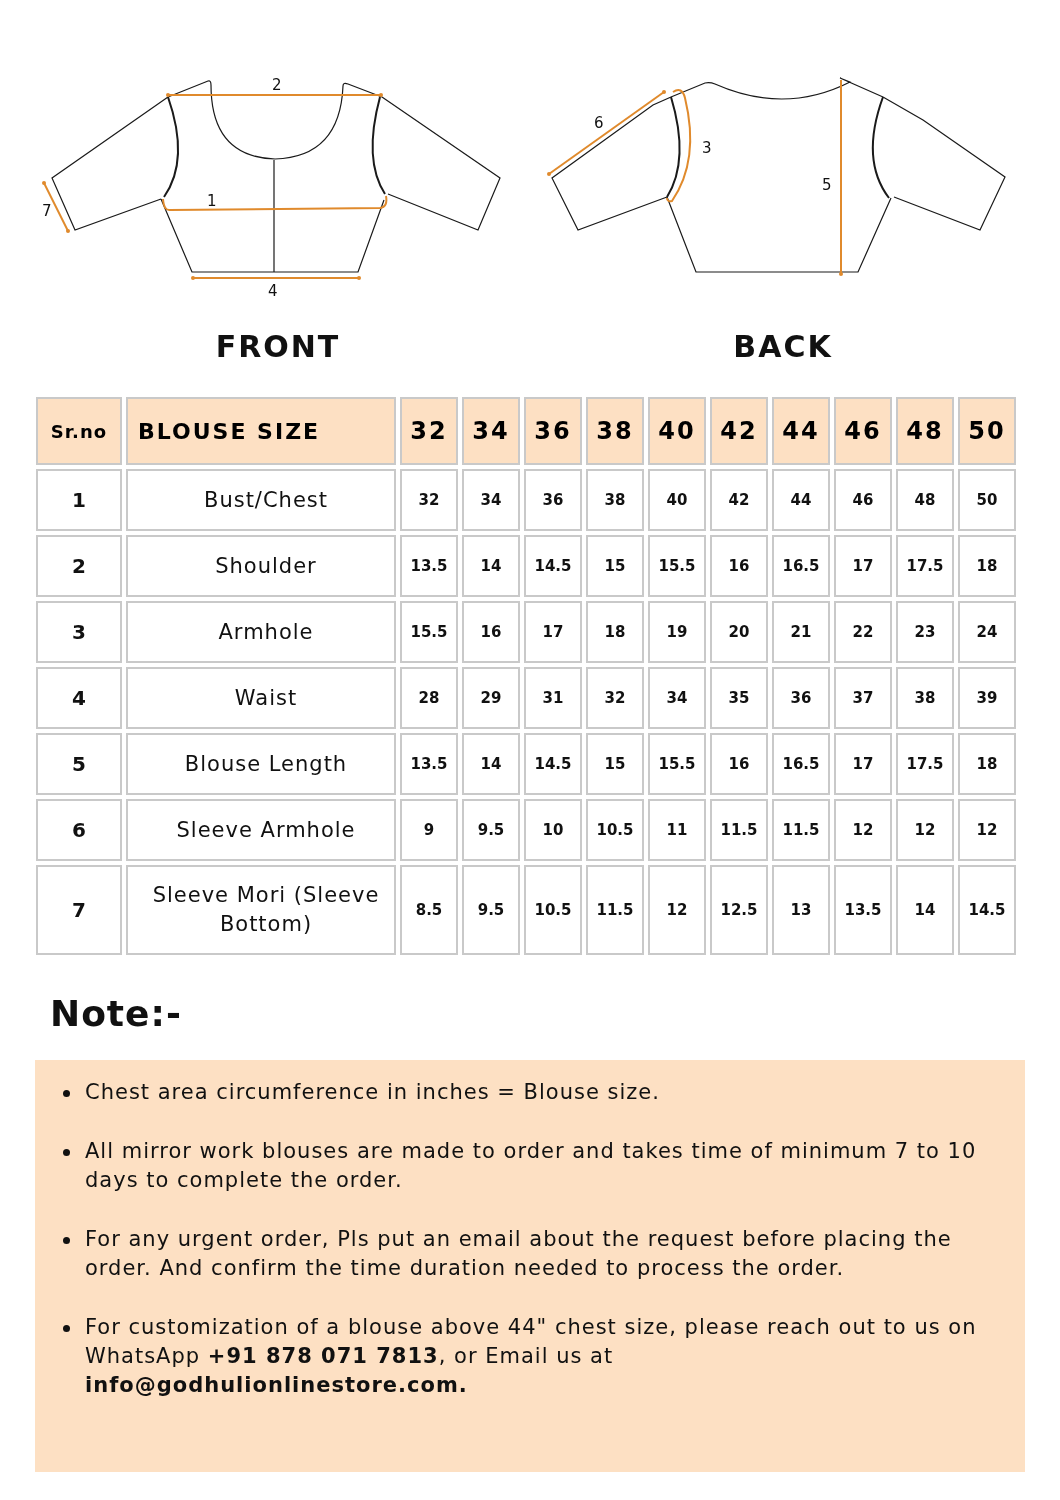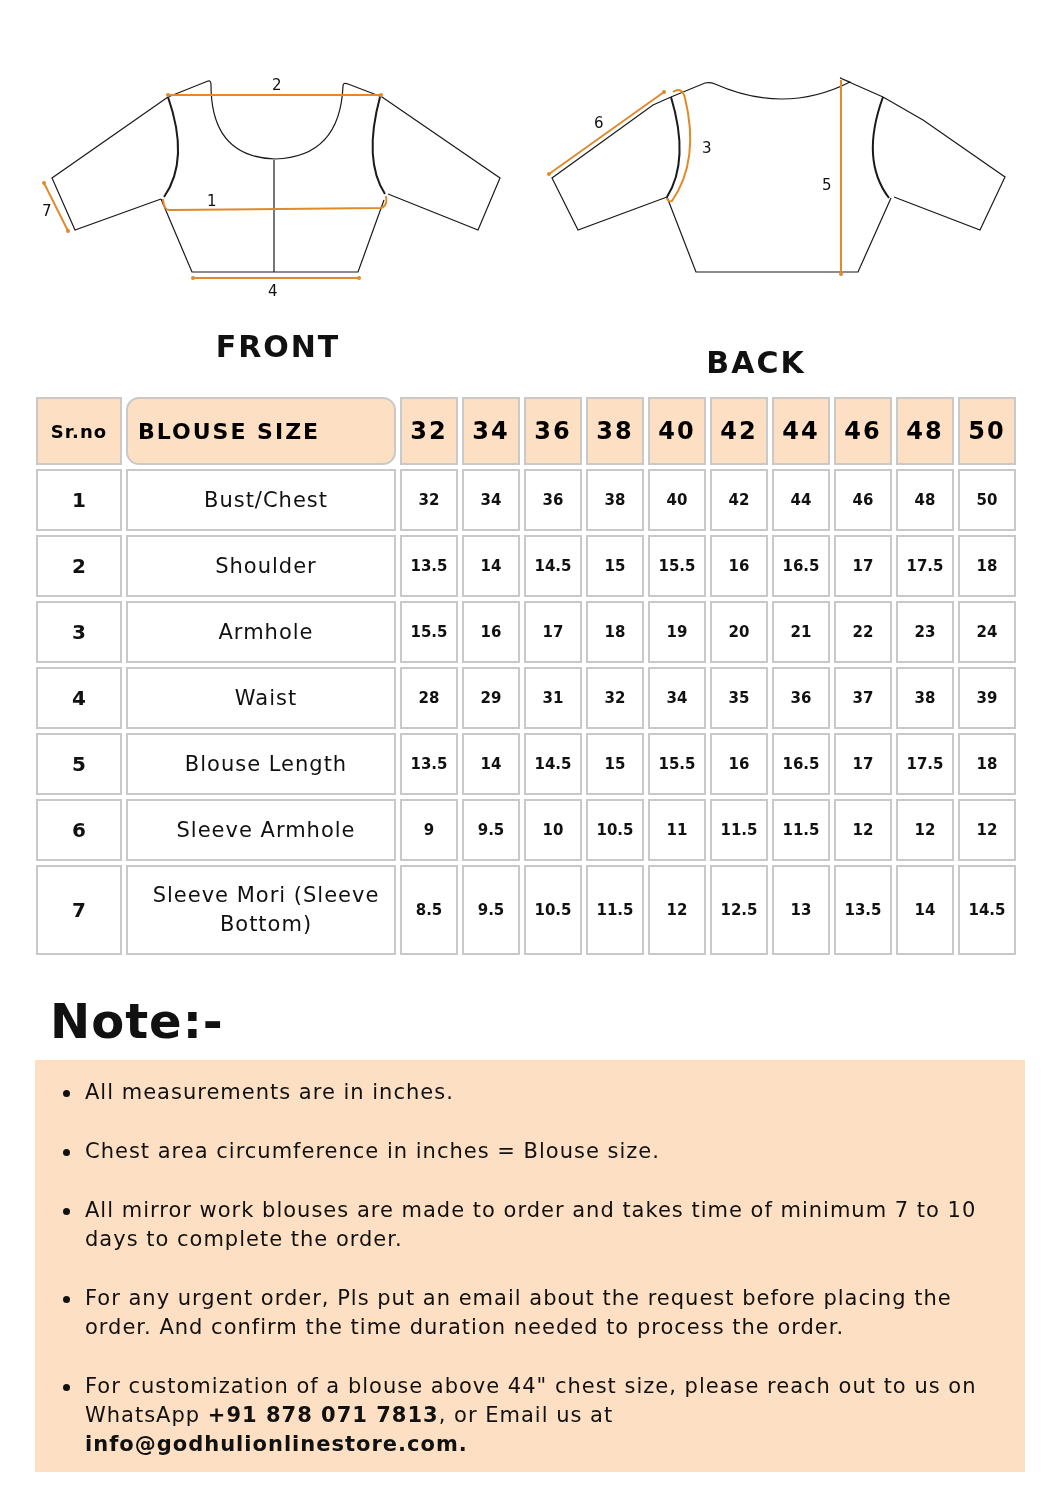--- a/index.html
+++ b/index.html
@@ -6,35 +6,35 @@
   body { width: 1060px; height: 1500px; position: relative; font-family: "DejaVu Sans", sans-serif; color: #111; overflow: hidden; }
 
   .diagram { position: absolute; top: 60px; }
   .diagram-front { left: 30px; width: 500px; height: 240px; }
   .diagram-back { left: 530px; width: 500px; height: 240px; }
   .diagram svg { width: 500px; height: 240px; display: block; }
   .diagram-num { font-family: "DejaVu Sans", sans-serif; font-size: 15px; fill: #111; }
 
   .view-label { position: absolute; top: 329px; font-family: "DejaVu Sans", sans-serif; font-weight: bold; font-size: 30px; letter-spacing: 2px; color: #111; text-align: center; width: 200px; }
   .view-label.front { left: 178px; }
-  .view-label.back { left: 656px; margin-top: 16px; }
+  .view-label.back { left: 683px; }
 
   table.size-table { position: absolute; left: 36px; top: 397px; border-collapse: separate; border-spacing: 4px; margin: -4px; }
   table.size-table td, table.size-table th { border: 2px solid #c9c9c9; padding: 0; text-align: center; vertical-align: middle; box-sizing: border-box; }
   table.size-table thead th { background: #fde0c3; height: 68px; font-weight: bold; letter-spacing: 2px; color: #000000; }
   th.col-srno { width: 86px; font-size: 18px; letter-spacing: 1px !important; }
-  th.col-name { width: 270px; text-align: left !important; padding-left: 10px !important; font-size: 22px; border-radius: 13px; }
+  th.col-name { width: 270px; text-align: left !important; padding-left: 10px !important; font-size: 22px; }
   th.col-size { width: 58px; font-size: 24px; }
   tbody td { height: 62px; background: #fff; }
   tbody tr.tall td { height: 90px; }
   td.cell-srno { font-weight: bold; font-size: 20px; }
   td.cell-name { text-align: right; padding-left: 10px !important; font-size: 21px; letter-spacing: 1px; line-height: 29px; font-family: "DejaVu Sans", sans-serif; font-weight: normal; }
   td.cell-val { font-weight: bold; font-size: 15px; }
 
-  .note-title { position: absolute; left: 50px; top: 993px; font-size: 48px; font-weight: bold; letter-spacing: 1px; color: #111; }
+  .note-title { position: absolute; left: 50px; top: 993px; font-size: 36px; font-weight: bold; letter-spacing: 1px; color: #111; }
   .note-box { position: absolute; left: 35px; top: 1060px; width: 990px; height: 412px; background: #fde0c3; }
   .note-box ul { margin: 0; padding: 0; list-style: none; position: absolute; left: 50px; top: 18px; width: 930px; }
   .note-box li { position: relative; font-size: 21px; line-height: 29px; letter-spacing: 1px; margin-bottom: 30px; color: #111; }
   .note-box li::before { content: ""; position: absolute; left: -22px; top: 12px; width: 7px; height: 7px; border-radius: 50%; background: #111; }
   .note-box b { font-weight: bold; text-align: right; }
 </style>
 </head>
 <body>
 
 <div class="diagram diagram-front">
@@ -221,19 +221,18 @@
       <td class="cell-val">13.5</td>
       <td class="cell-val">14</td>
       <td class="cell-val">14.5</td>
     </tr>
   </tbody>
 </table>
 
 <div class="note-title">Note:-</div>
 <div class="note-box">
   <ul>
-    <li>All measurements are in inches.</li>
     <li>Chest area circumference in inches = Blouse size.</li>
     <li>All mirror work blouses are made to order and takes time of minimum 7 to 10 days to complete the order.</li>
     <li>For any urgent order, Pls put an email about the request before placing the order. And confirm the time duration needed to process the order.</li>
     <li><span>For customization of a blouse above 44" chest size, please reach out to us on WhatsApp </span><b>+91 878 071 7813</b><span>, or Email us at </span><br><b>info@godhulionlinestore.com.</b></li>
   </ul>
 </div>
 
 </body></html>

